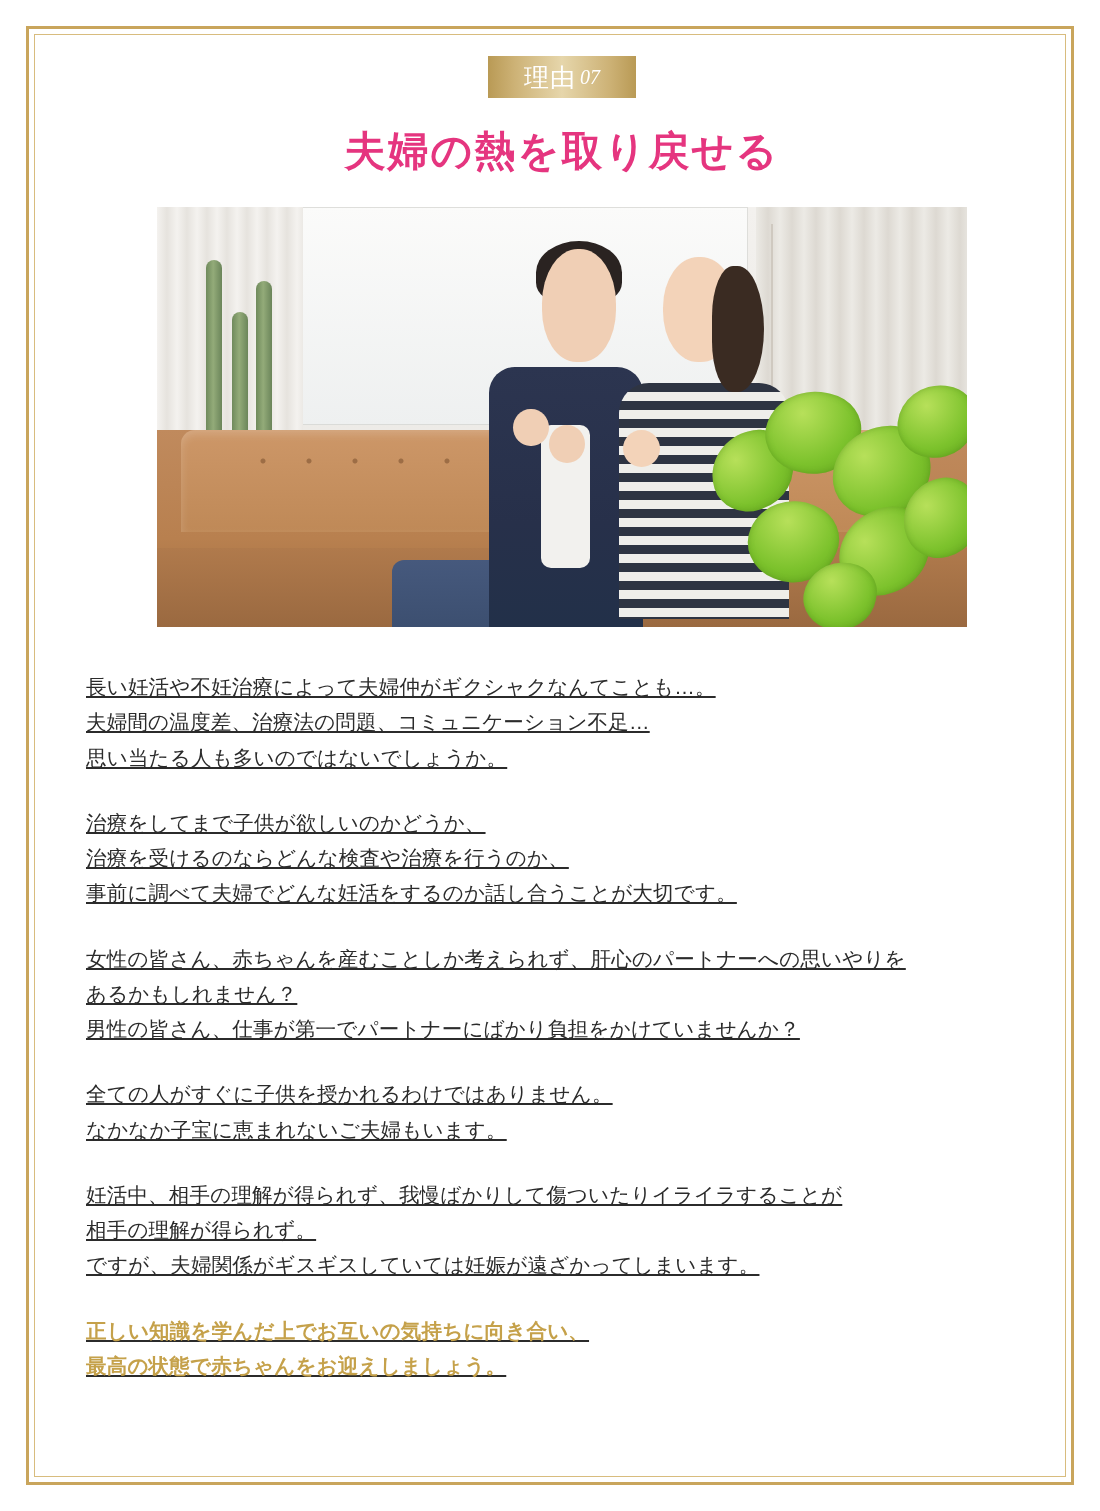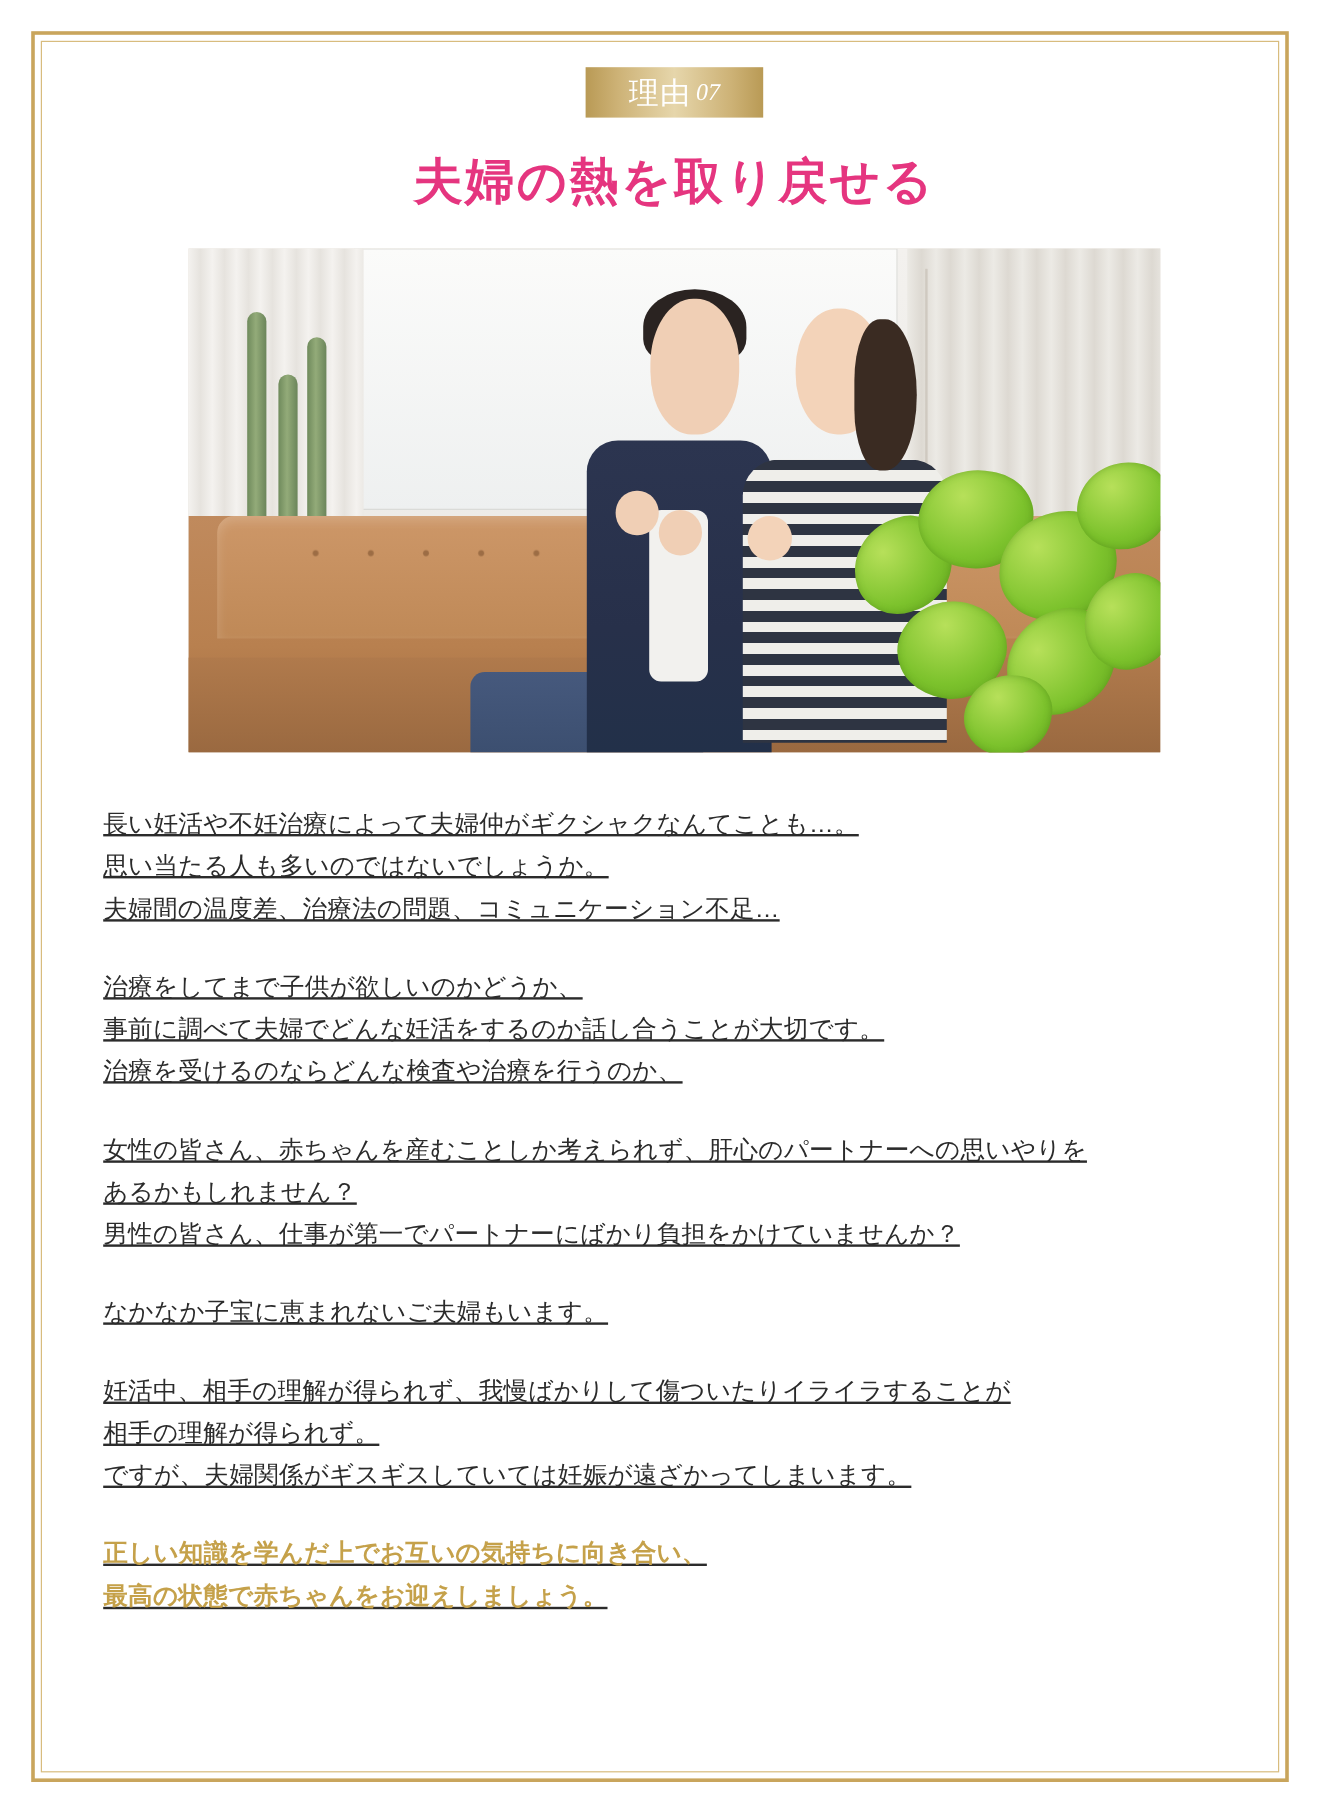--- a/index.html
+++ b/index.html
@@ -310,37 +310,38 @@
             <span></span>
             <span></span>
         </div>
       </div>
     </div>
 
     <div class="body-text">
 
       <div class="para">
         <div>長い妊活や不妊治療によって夫婦仲がギクシャクなんてことも…。</div>
+        <div>夫婦間の温度差、治療法の問題、コミュニケーション不足…</div>
         <div>思い当たる人も多いのではないでしょうか。</div>
-        <div>夫婦間の温度差、治療法の問題、コミュニケーション不足…</div>
       </div>
 
       <div class="para">
         <div>治療をしてまで子供が欲しいのかどうか、</div>
+        <div>治療を受けるのならどんな検査や治療を行うのか、</div>
         <div>事前に調べて夫婦でどんな妊活をするのか話し合うことが大切です。</div>
-        <div>治療を受けるのならどんな検査や治療を行うのか、</div>
       </div>
 
       <div class="para">
         <div>女性の皆さん、赤ちゃんを産むことしか考えられず、肝心のパートナーへの思いやりを</div>
         <div>あるかもしれません？</div>
         <div>男性の皆さん、仕事が第一でパートナーにばかり負担をかけていませんか？</div>
       </div>
 
       <div class="para">
+        <div>全ての人がすぐに子供を授かれるわけではありません。</div>
         <div>なかなか子宝に恵まれないご夫婦もいます。</div>
       </div>
 
       <div class="para">
         <div>妊活中、相手の理解が得られず、我慢ばかりして傷ついたりイライラすることが</div>
         <div>相手の理解が得られず。</div>
         <div>ですが、夫婦関係がギスギスしていては妊娠が遠ざかってしまいます。</div>
       </div>
 
       <div class="para closing">

